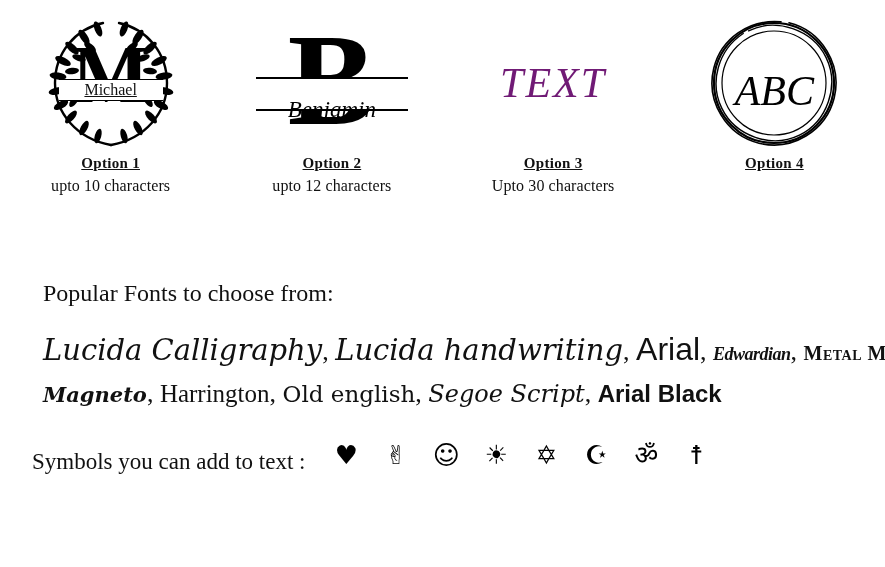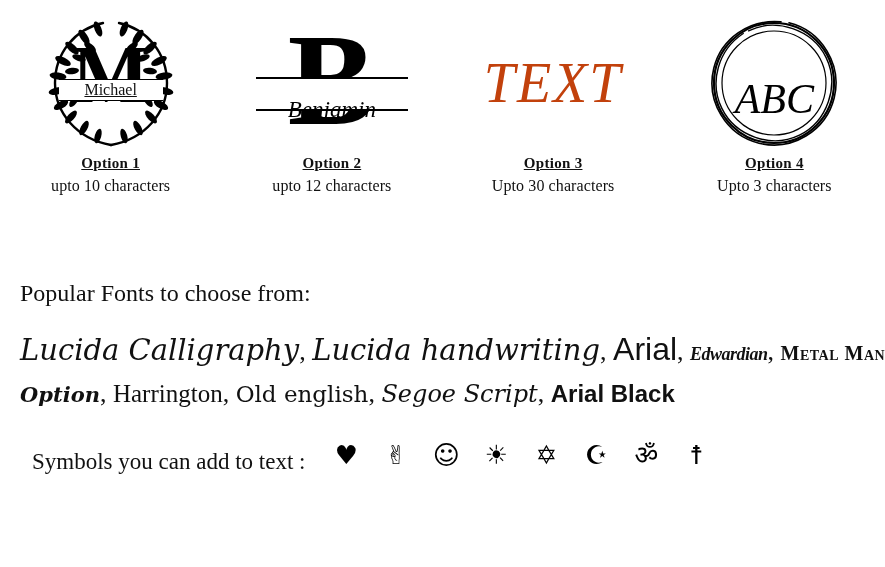--- a/index.html
+++ b/index.html
@@ -141,51 +141,51 @@
     font-family: "Liberation Serif", serif;
     font-style: italic;
     font-size: 23px;
     color: #000;
   }
 
   
   .plain-text {
     font-family: "Liberation Serif", serif;
     font-style: italic;
-    font-size: 56px;
+    font-size: 42px;
     letter-spacing: 2px;
-    color: #c2410c;
+    color: #701a75;
   }
 
   
   .circlemono {
     position: relative;
     width: 140px;
     height: 140px;
   }
   .circlemono svg { position: absolute; top: 0; left: 0; }
   .circlemono .abc {
     position: absolute;
     left: 0;
-    top: 16px;
+    top: 8px;
     width: 140px;
     height: 140px;
     line-height: 140px;
     text-align: center;
     font-family: "Liberation Serif", serif;
     font-style: italic;
     font-size: 42px;
     color: #000;
   }
 
   
   .fonts-block {
     position: absolute;
     top: 280px;
-    left: 20px;
+    left: 43px;
     width: 830px;
   }
   .fonts-head {
     font-family: "Liberation Serif", serif;
     font-size: 24px;
     margin-bottom: 22px;
   }
   .fonts-line {
     font-size: 26px;
     line-height: 40px;
@@ -313,37 +313,36 @@
             <circle cx="70" cy="70" r="60" stroke-width="2.2"></circle>
             <path d="M70 8 C104 8 132 36 132 70 C132 104 104 132 70 132 C36 132 8 104 8 70 C8 40 30 14 62 9" stroke-width="1.6" transform="rotate(14 70 70)"></path>
             <path d="M70 12 C101 12 128 39 128 70 C128 101 101 128 70 128 C39 128 12 101 12 70 C12 41 34 16 64 12" stroke-width="1.4" transform="rotate(-26 70 70)"></path>
             <circle cx="70" cy="70" r="52" stroke-width="1.2"></circle>
           </g>
         </svg>
         <div class="abc">ABC</div>
       </div>
     </div>
     <div class="opt-title">Option 4</div>
-    <div class="opt-sub">Upto 3 characters</div>
   </div>
 </div>
 
 <div class="fonts-block">
   <div class="fonts-head">Popular Fonts to choose from:</div>
 
   <div class="fonts-line">
     <span class="f-lucida-calli">Lucida Calligraphy</span><span>,</span>
     <span class="f-lucida-hand">Lucida handwriting</span><span>,</span>
     <span class="f-arial">Arial</span><span>,</span>
     <span class="f-edwardian">Edwardian</span><span>,</span>
     <span class="f-metal">Metal Mania</span>
   </div>
 
   <div class="fonts-line">
-    <span class="f-magneto">Option</span><span>,</span>
+    <span class="f-magneto">Magneto</span><span>,</span>
     <span class="f-harrington">Harrington</span><span>,</span>
     <span class="f-oldenglish">Old english</span><span>,</span>
     <span class="f-segoe">Segoe Script</span><span>,</span>
     <span class="f-arialblack">Arial Black</span>
   </div>
 </div>
 
 <div class="symbols-block">
   <div class="symbols-label">Symbols you can add to text :</div>
   <div class="symbol">♥</div>

